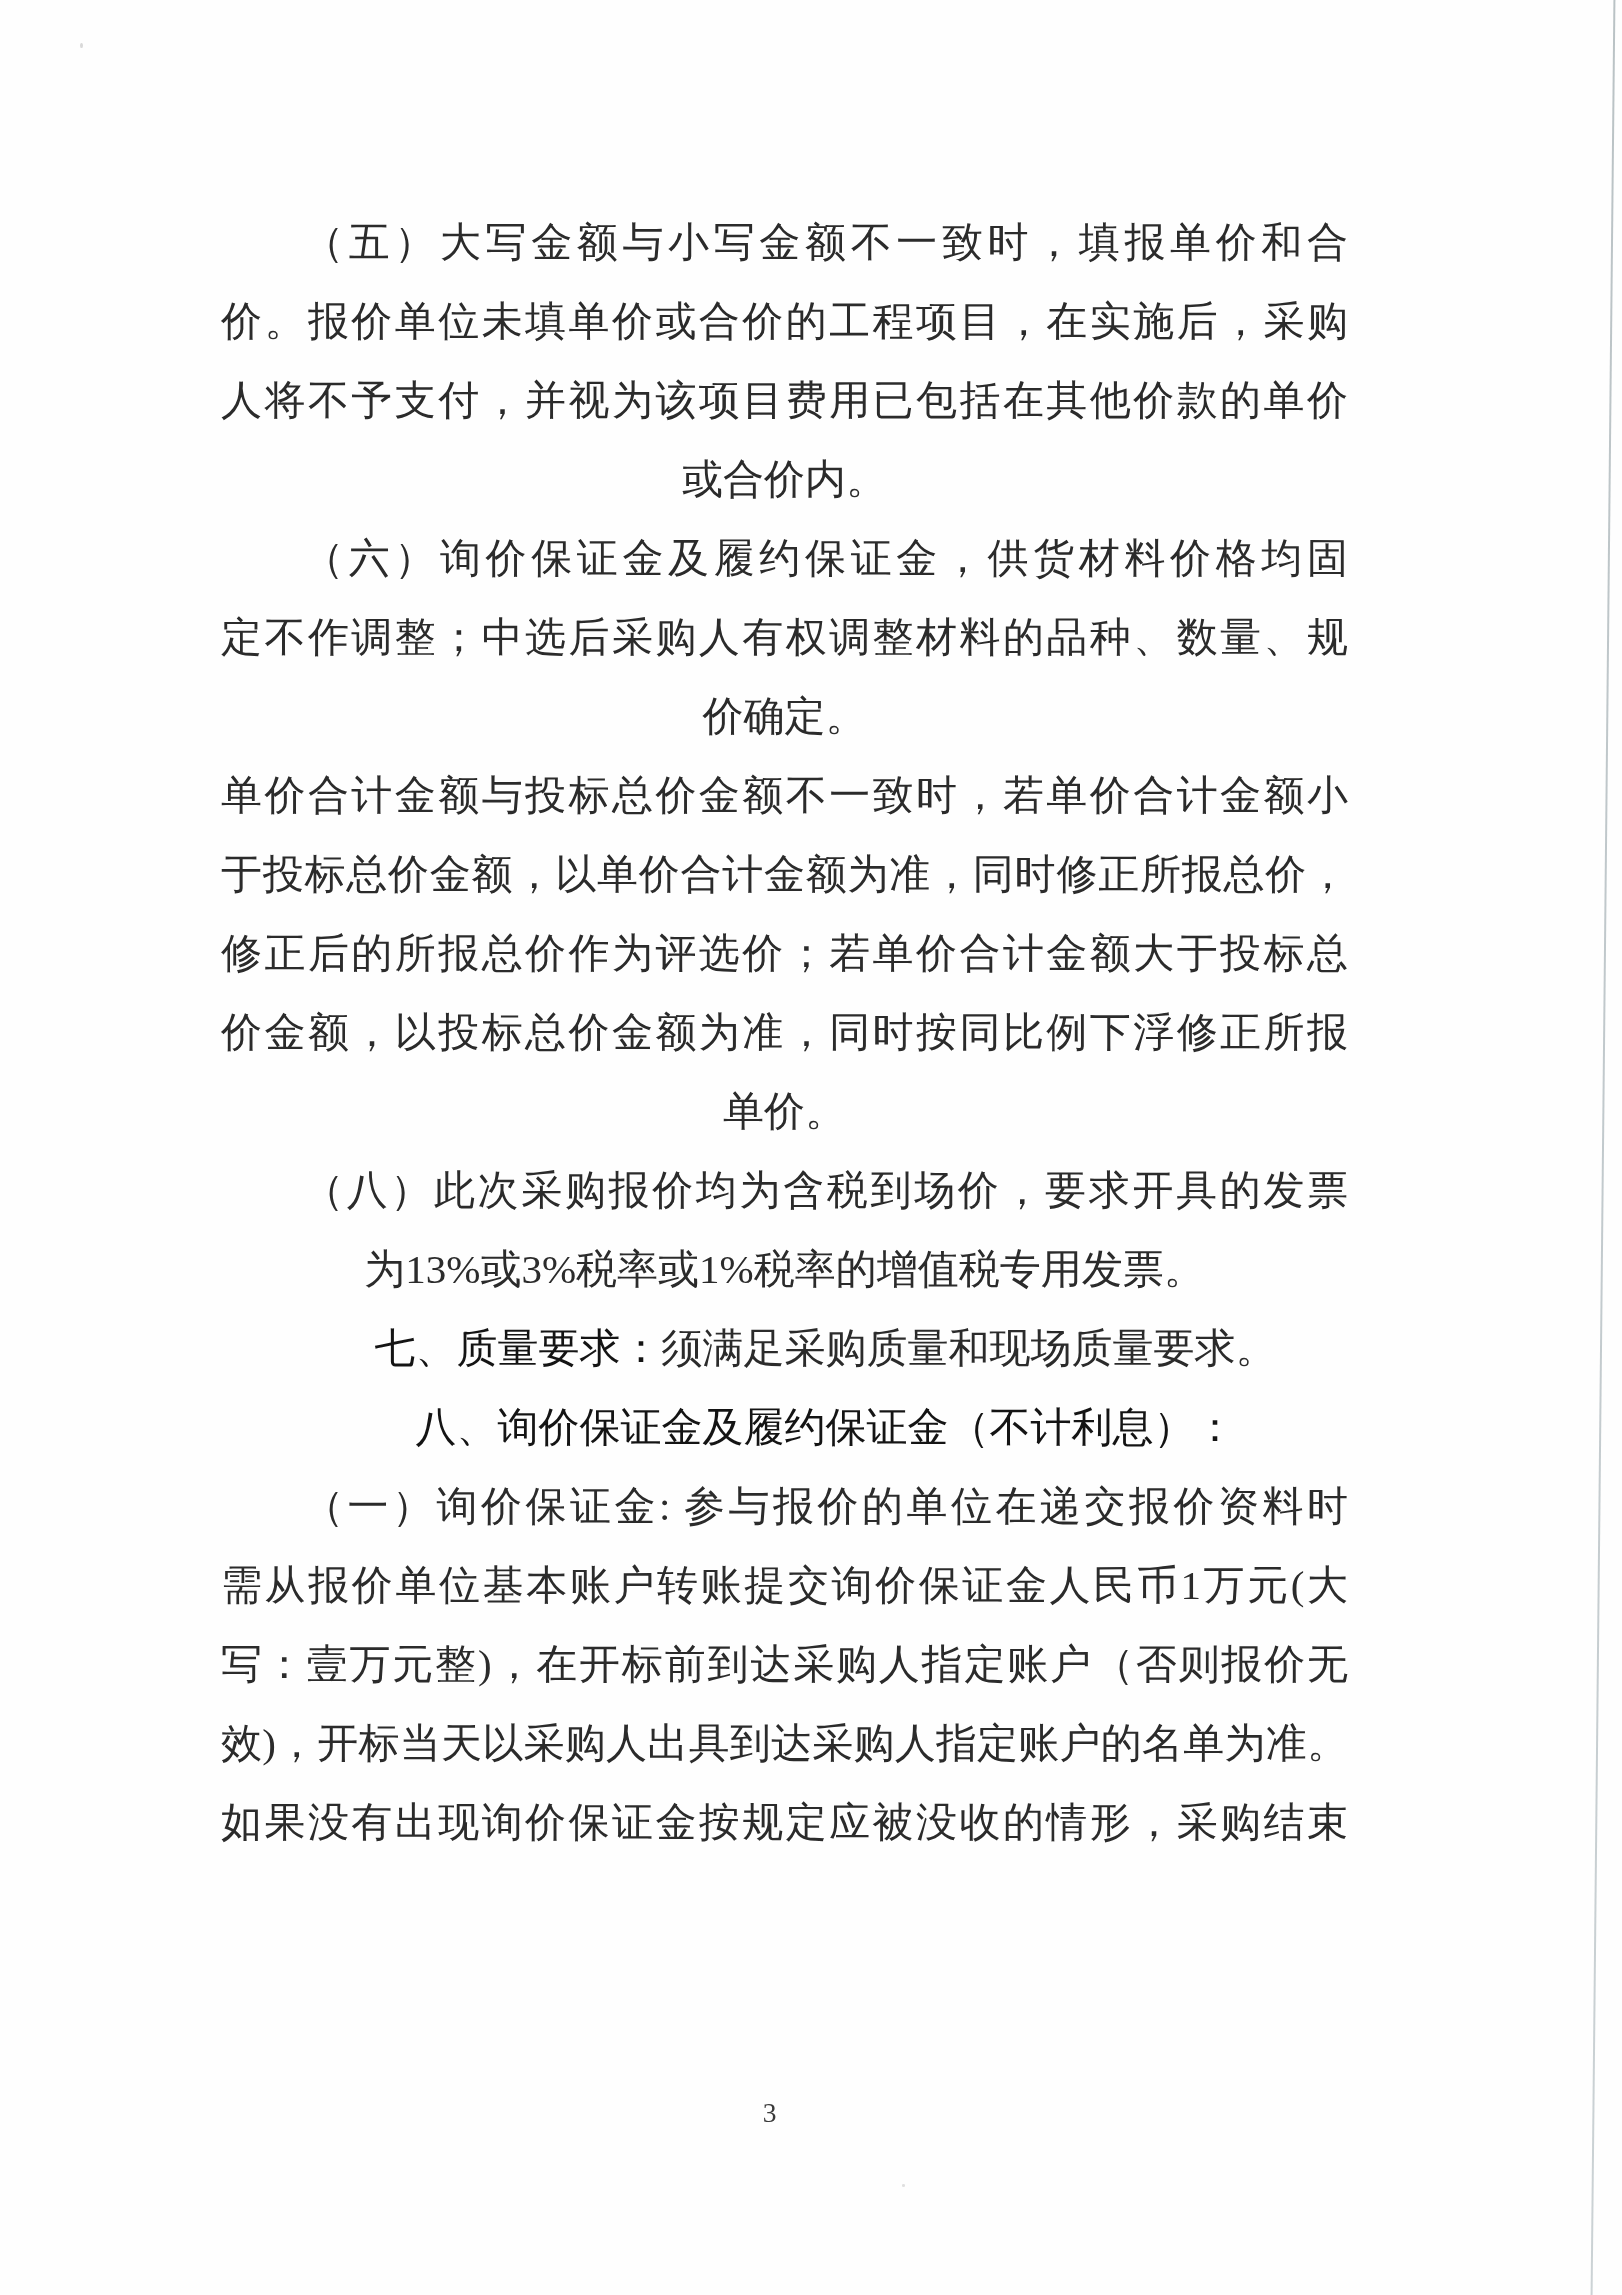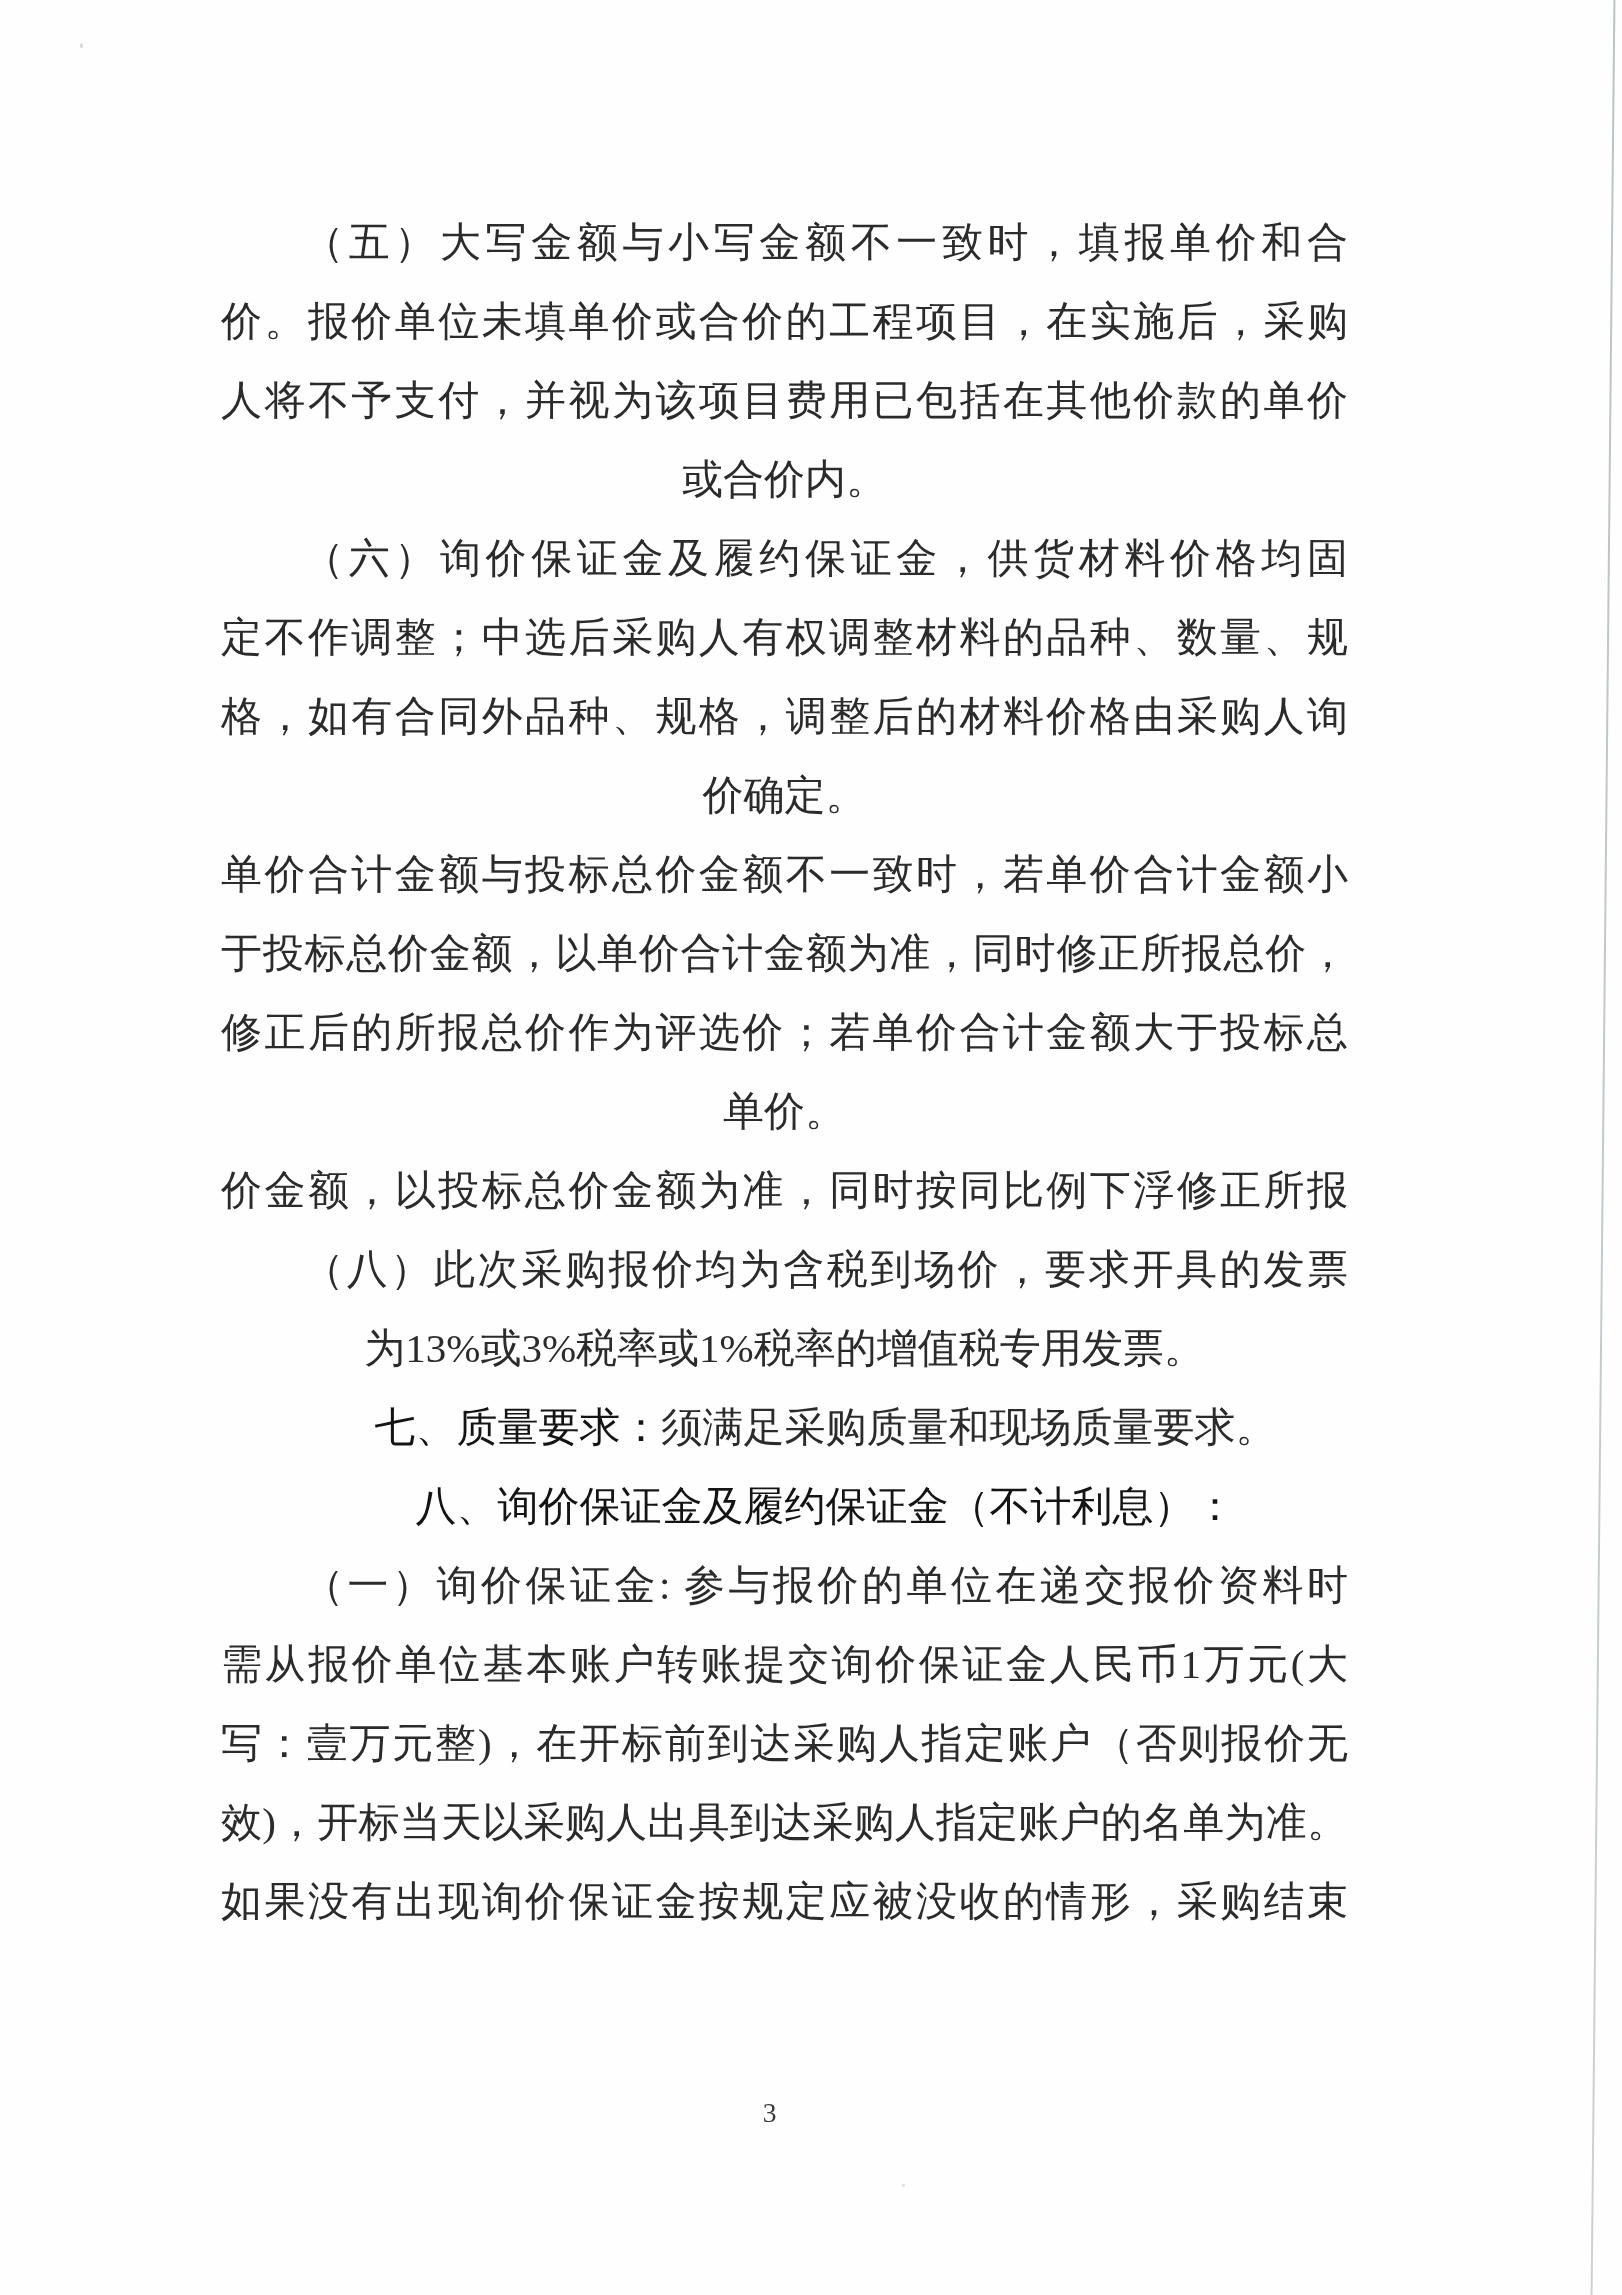--- a/index.html
+++ b/index.html
@@ -75,27 +75,26 @@
 <body>
 
 <div class="page">
   <div class="doc-body" id="doc-body">
       <div class="line indent justify"><span class="run-regular">（五）大写金额与小写金额不一致时，填报单价和合</span></div>
       <div class="line justify"><span class="run-regular">价。报价单位未填单价或合价的工程项目，在实施后，采购</span></div>
       <div class="line justify"><span class="run-regular">人将不予支付，并视为该项目费用已包括在其他价款的单价</span></div>
       <div class="line"><span class="run-regular">或合价内。</span></div>
       <div class="line indent justify"><span class="run-regular">（六）询价保证金及履约保证金，供货材料价格均固</span></div>
       <div class="line justify"><span class="run-regular">定不作调整；中选后采购人有权调整材料的品种、数量、规</span></div>
-      <div class="line justify"><span class="run-regular">格，如有合同外品种、规格，调整后的材料价格由采购人询</span></div>
       <div class="line"><span class="run-regular">价确定。</span></div>
       <div class="line justify"><span class="run-regular">单价合计金额与投标总价金额不一致时，若单价合计金额小</span></div>
       <div class="line justify"><span class="run-regular">于投标总价金额，以单价合计金额为准，同时修正所报总价，</span></div>
       <div class="line justify"><span class="run-regular">修正后的所报总价作为评选价；若单价合计金额大于投标总</span></div>
+      <div class="line justify"><span class="run-regular">价金额，以投标总价金额为准，同时按同比例下浮修正所报</span></div>
       <div class="line"><span class="run-regular">单价。</span></div>
-      <div class="line justify"><span class="run-regular">价金额，以投标总价金额为准，同时按同比例下浮修正所报</span></div>
       <div class="line indent justify"><span class="run-regular">（八）此次采购报价均为含税到场价，要求开具的发票</span></div>
       <div class="line"><span class="run-regular">为13%或3%税率或1%税率的增值税专用发票。</span></div>
       <div class="line indent"><span class="run-bold">七、质量要求：</span><span class="run-regular">须满足采购质量和现场质量要求。</span></div>
       <div class="line indent"><span class="run-bold">八、询价保证金及履约保证金（不计利息）：</span></div>
       <div class="line indent justify"><span class="run-regular">（一）询价保证金: 参与报价的单位在递交报价资料时</span></div>
       <div class="line justify"><span class="run-regular">需从报价单位基本账户转账提交询价保证金人民币1万元(大</span></div>
       <div class="line justify"><span class="run-regular">写：壹万元整)，在开标前到达采购人指定账户（否则报价无</span></div>
       <div class="line justify"><span class="run-regular">效)，开标当天以采购人出具到达采购人指定账户的名单为准。</span></div>
       <div class="line justify"><span class="run-regular">如果没有出现询价保证金按规定应被没收的情形，采购结束</span></div>
     </div>

